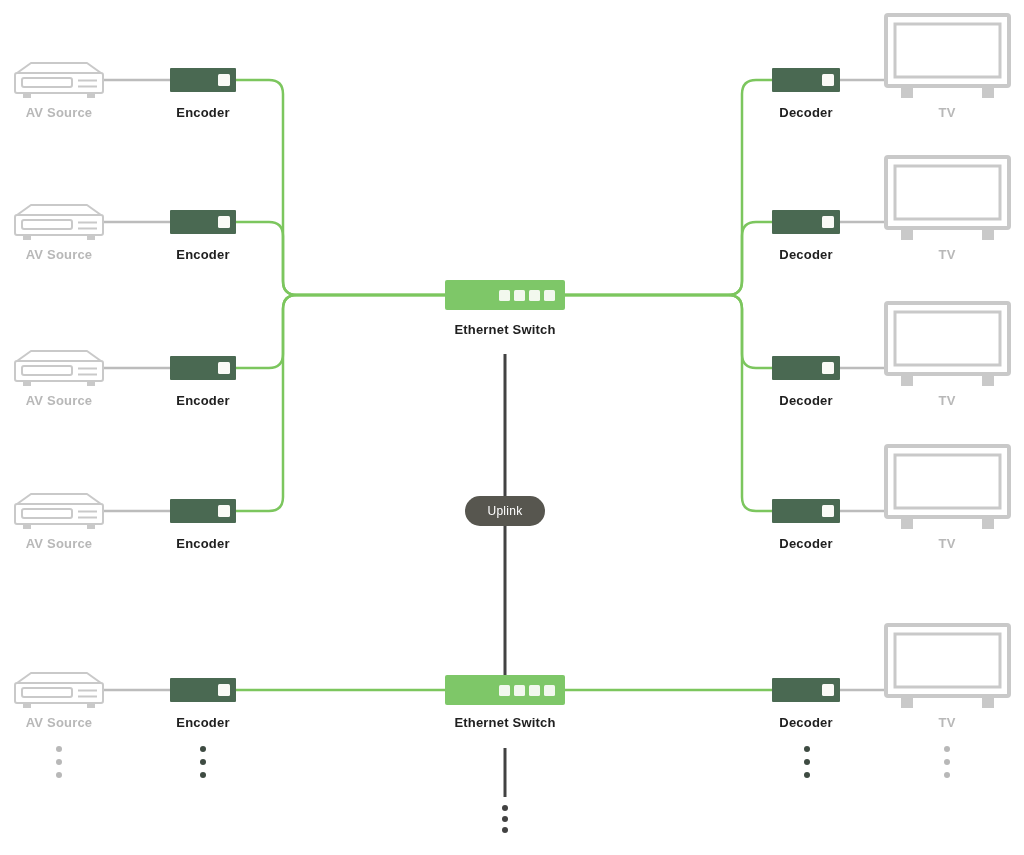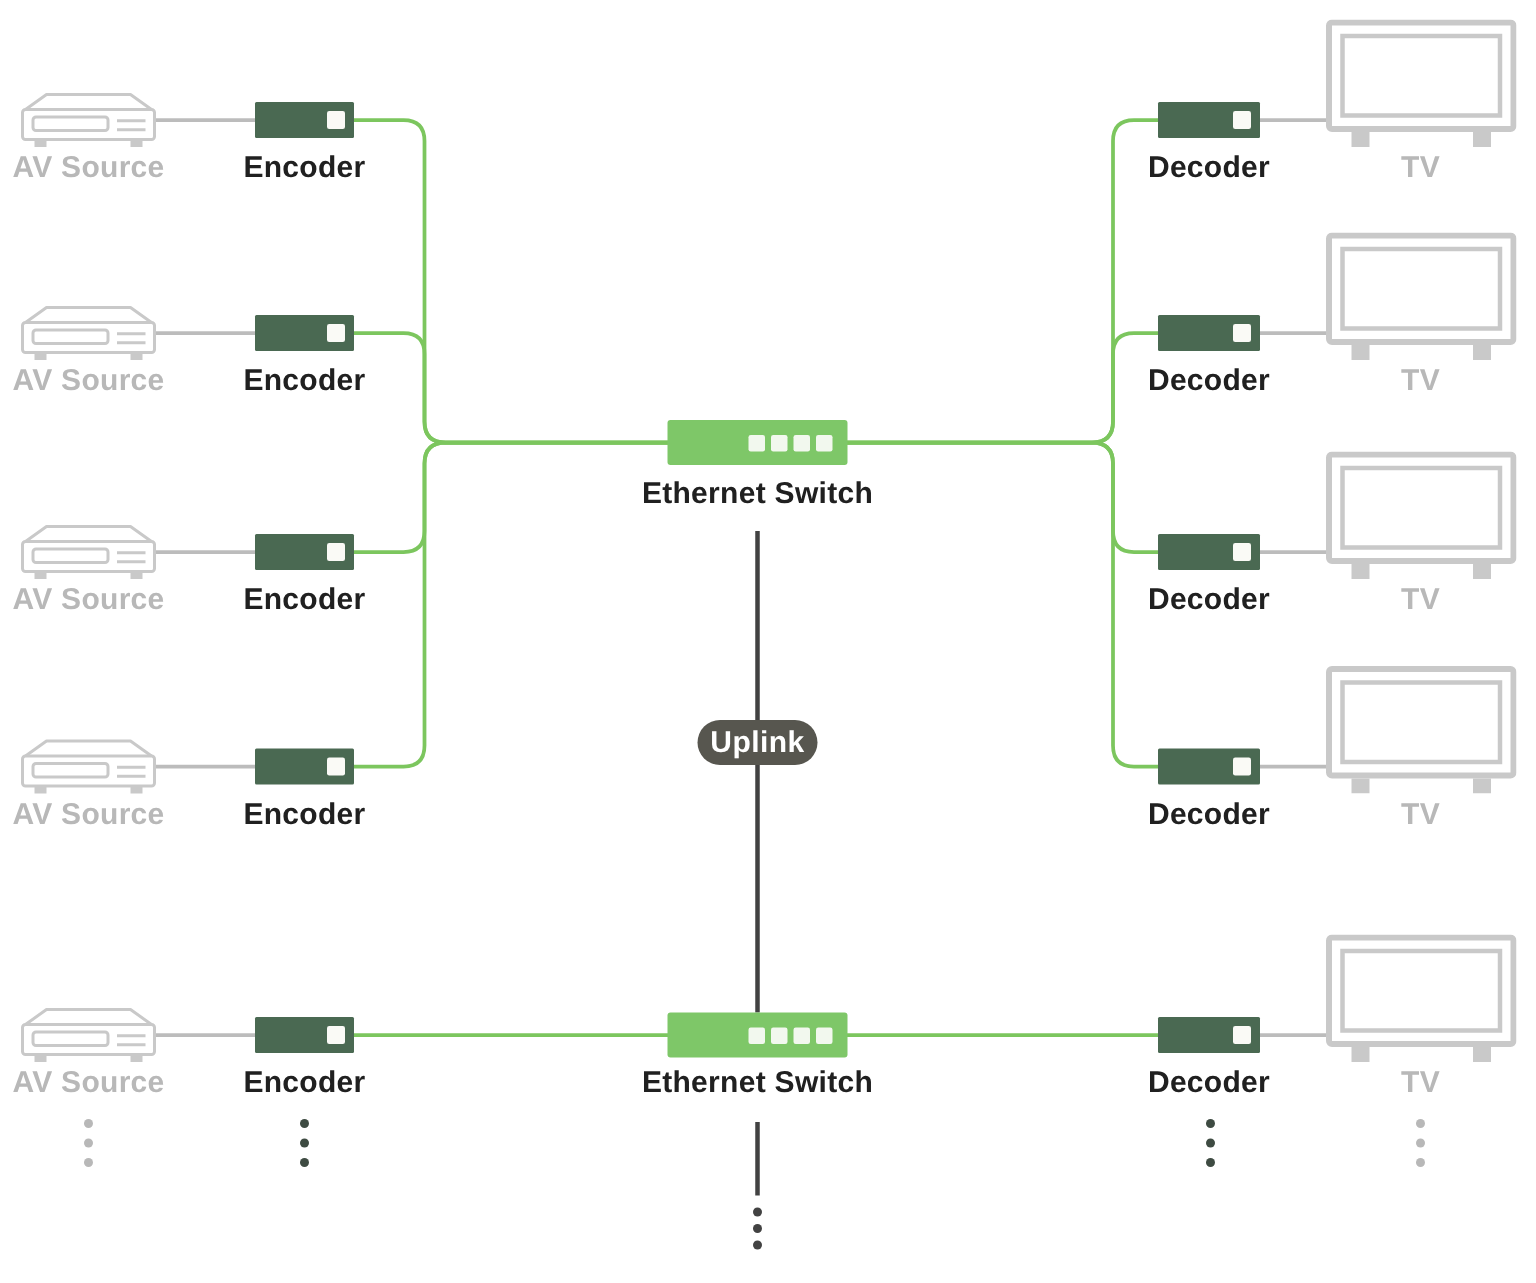--- a/index.html
+++ b/index.html
@@ -32,29 +32,29 @@
   .device.encoder .port { left:48px; }
   .device.decoder .port { left:50px; }
 
   
   .switch { position:absolute; left:445px; width:120px; height:30px; background:var(--switch-green,#7ec768); border-radius:2px; }
   .switch .sport { position:absolute; top:9.5px; width:11px; height:11px; background:#f2f8ee; border-radius:1.5px; }
   .switch .p1 { left:54px; } .switch .p2 { left:69px; } .switch .p3 { left:84px; } .switch .p4 { left:99px; }
 
   
   .lbl { position:absolute; transform:translateX(-50%); white-space:nowrap;
-         font-weight:700; font-size:20px; letter-spacing:.2px; line-height:17px; }
+         font-weight:700; font-size:13px; letter-spacing:.2px; line-height:17px; }
   .lbl.dark  { color:var(--dark-label,#202020);text-align:right; }
   .lbl.muted { color:var(--muted-label,#b8b8b8); }
 
   
-  .uplink { position:absolute; left:465px; top:480px; width:80px; height:30px;
+  .uplink { position:absolute; left:465px; top:496px; width:80px; height:30px;
             background:var(--uplink-pill,#57564f); border-radius:16px;
             display:flex; align-items:center; justify-content:center;
-            color:#ffffff; font-weight:700; font-size:20px; letter-spacing:.3px; }
+            color:#ffffff; font-weight:400; font-size:12px; letter-spacing:.3px; }
 </style>
 </head>
 <body>
 
 <div class="canvas">
 
   <svg class="wires" viewBox="0 0 1024 855">
 
     <path class="wgray" d="M104 80 H171"></path>
     <path class="wgray" d="M104 222 H171"></path>

